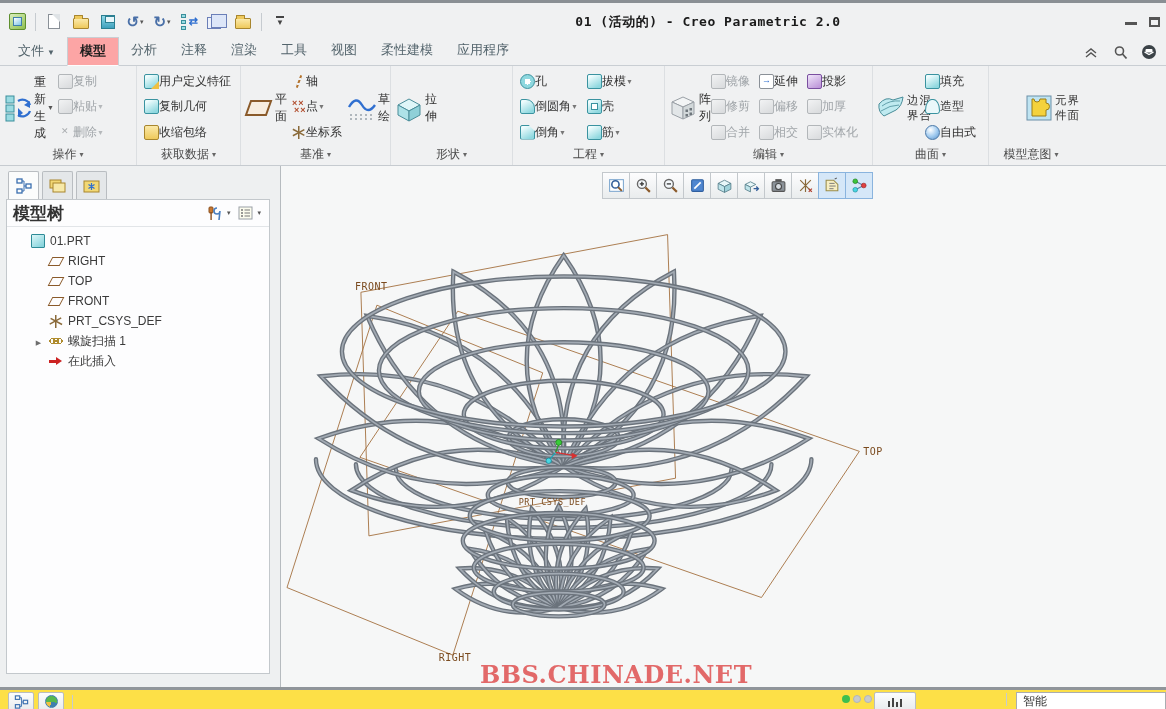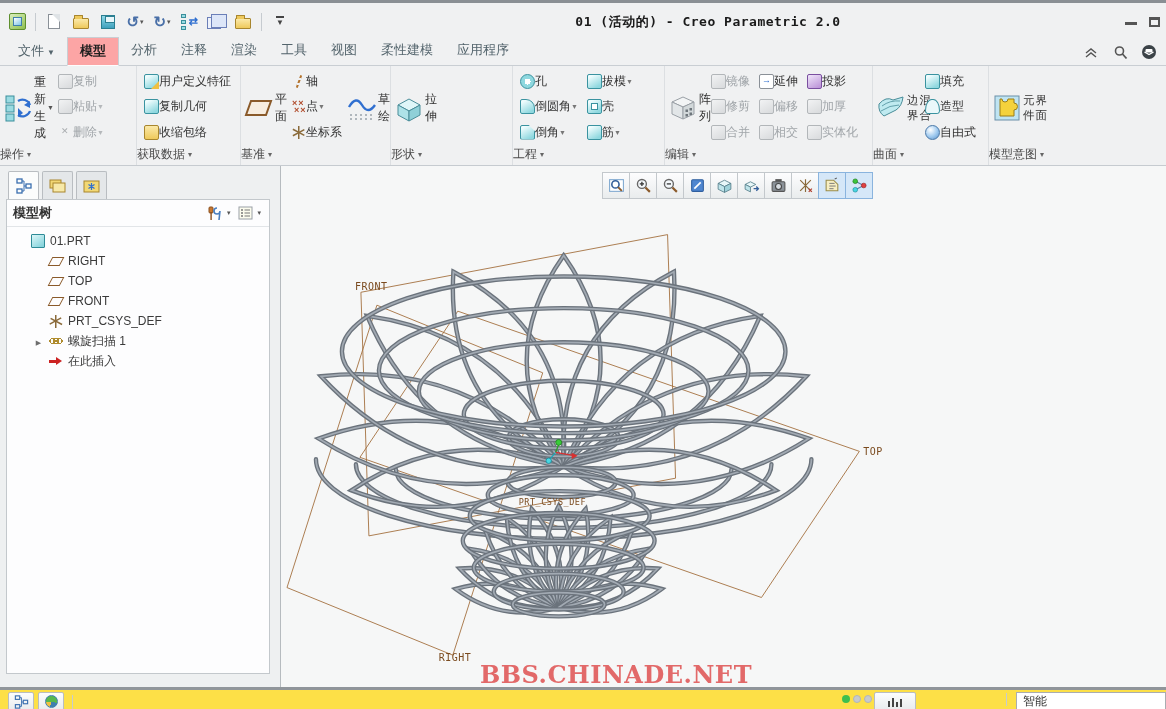--- a/index.html
+++ b/index.html
@@ -39,21 +39,21 @@
 .tab{padding:4px 12px 5px;font-size:13px;color:#53646c;white-space:nowrap}
 .tab .caret{font-size:8px;color:#53646c;margin-left:3px}
 .tab.active{background:#fca5a5;border:1px solid #c9ced3;border-bottom:1px solid #fdfdfd;margin-bottom:-1px;color:#1f1f1f;font-weight:bold}
 .tab-icons{position:absolute;right:8px;top:3px;display:flex;gap:11px;align-items:center}
 .ti{width:18px;height:18px;display:flex;align-items:center;justify-content:center}
 
 
 .ribbon{height:100px;background:#f0f1f2;border-bottom:1px solid #c6cbd0;display:flex}
 .rgroup{border-right:1px solid #dcdfe2;display:flex;flex-direction:column;flex:none}
 .rbody{flex:1;display:flex;align-items:stretch;padding:3px 3px 0;gap:1px}
-.rlabel{height:21px;display:flex;align-items:center;font-size:12px;color:#4a4a4a;gap:3px}
+.rlabel{height:21px;display:flex;align-items:center;justify-content:center;font-size:12px;color:#4a4a4a;gap:3px}
 .rlabel::after{content:"▾";font-size:8px;color:#666}
 .bigbtn{width:50px;display:flex;align-items:center;padding-top:2px;gap:1px;font-size:12px;color:#333}
 .bigbtn svg{flex:none}
 .bigbtn .bcaret{font-size:7px;color:#555;line-height:1}
 .rcol{display:flex;flex-direction:column;justify-content:space-between;padding:1px 2px}
 .srow{height:22px;display:flex;align-items:center;gap:0;font-size:12px;color:#333;padding:0 2px;white-space:nowrap}
 .srow.dis{color:#a0a5a9}
 .srow .caret{font-size:7px;color:#777}
 .srow.dis .caret{color:#b5b8bb}
 
@@ -80,21 +80,21 @@
 .ric.delx::before{content:"✕";position:absolute;left:3px;top:1px;font-size:9px;color:#a9adb0}
 
 
 .main{display:flex;height:524px;border-bottom:3px solid #90959a;background:#eef0f1}
 .navigator{width:274px;flex:none;display:flex;flex-direction:column;padding:5px 0 0 5px}
 .nav-tabs{display:flex;gap:3px;height:28px;margin-left:3px}
 .nav-tab{width:31px;border:1px solid #b9bdc1;border-bottom:none;background:#e4e7e9;display:flex;align-items:center;justify-content:center;border-radius:2px 2px 0 0}
 .nav-tab.active{background:#fbfcfc}
 .tree-box{flex:1;margin:0 4px 13px 1px;background:#fdfdfe;border:1px solid #c3c8cc;overflow:hidden;display:flex;flex-direction:column}
 .tree-head{height:27px;display:flex;align-items:center;padding:0 6px;border-bottom:1px solid #e2e5e8;flex:none}
-.tree-title{font-weight:bold;color:#333;font-size:13px}
+.tree-title{font-weight:bold;color:#333;font-size:17px}
 .th-icons{margin-left:auto;display:flex;align-items:center;gap:4px}
 .th-btn{display:flex;align-items:center;gap:3px;padding:1px 2px}
 .tree-items{padding-top:4px}
 .trow{height:20px;display:flex;align-items:center;gap:5px;font-size:12px;color:#3a3a3a;padding-left:8px}
 .trow.child{padding-left:26px}
 .tcaret{width:11px;flex:none;text-align:center}
 .trow.expandable .tcaret::before{content:"▶";font-size:7px;color:#6e6e6e}
 .t-ico{width:14px;height:14px;flex:none;position:relative}
 .t-ico.part{background:linear-gradient(145deg,#ddf7f9,#7ed0d9);border:1px solid #2e8b97;border-radius:1px}
 .t-ico.plane::before{content:"";position:absolute;left:1px;top:3px;width:10px;height:7px;border:1.5px solid #8a5a2a;transform:skewX(-28deg)}
@@ -481,21 +481,21 @@
               <span>自由式</span>
             </div>
         </div>
       </div>
       <div class="rlabel">
           <span>曲面</span>
         </div>
     </div>
 
     <div class="rgroup" style="width:84px;border-right:none">
-      <div class="rbody" style="justify-content:flex-start">
+      <div class="rbody" style="justify-content:flex-end">
         <div class="bigbtn" style="width:46px;font-size:11.5px">
           <svg width="30" height="28" viewBox="0 0 30 28">
               <rect x="3" y="2" width="24" height="24" fill="#bfe4f2" stroke="#6b90a8"></rect>
               <path d="M8 5 L8 22 L22 22 L22 16 A3.5 3.5 0 0 0 22 9 L22 5 L16 5 A3 3 0 0 1 10 5 Z" fill="#f4d23c" stroke="#9a7d18"></path>
             </svg>
           <span>元件</span>
           <span>界面</span>
         </div>
       </div>
       <div class="rlabel">

